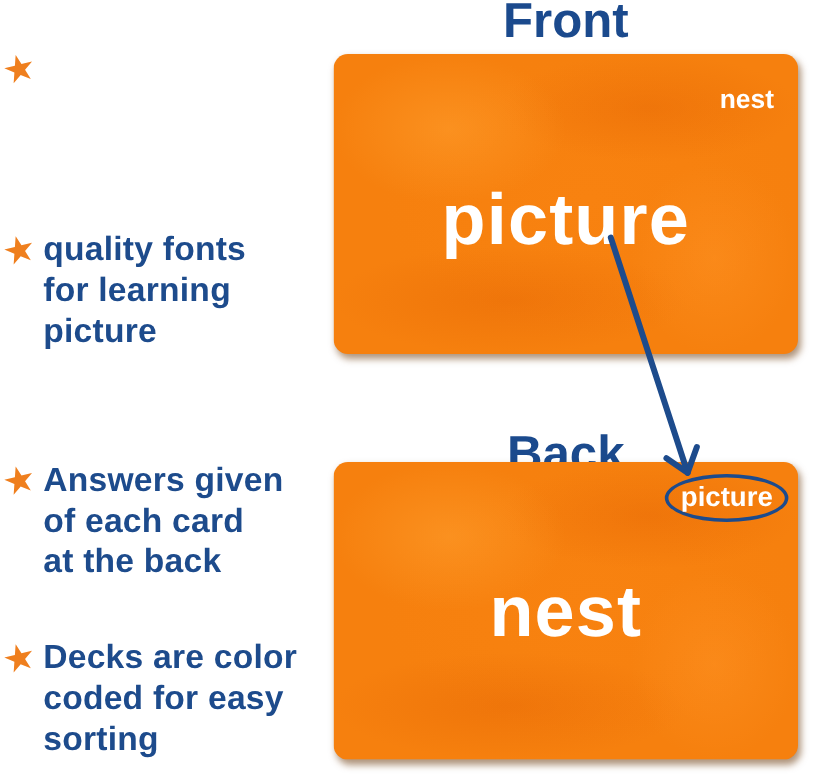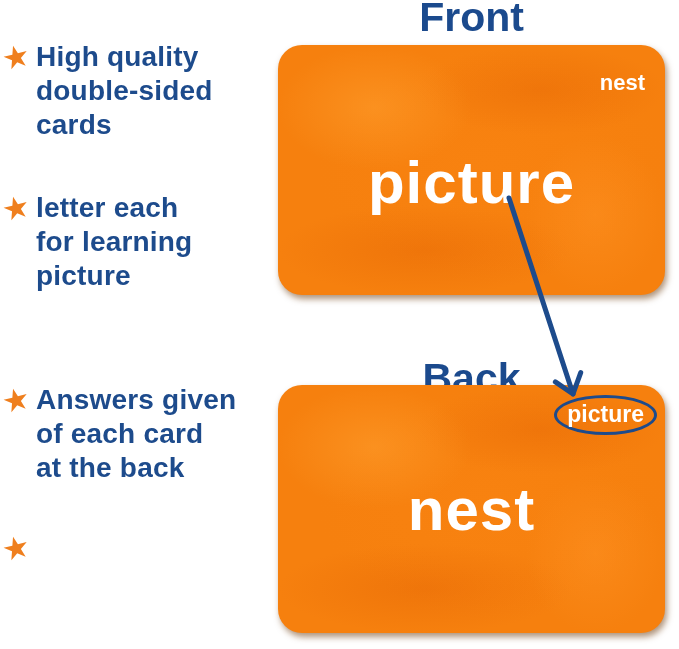--- a/index.html
+++ b/index.html
@@ -39,21 +39,21 @@
     font-size:41px;line-height:44px;
     font-weight:bold;
     color:#1b4a8d;
   }
   .front-title{top:-5px;}
   .back-title{top:324px;margin-top:32px;}
 
   
   .card{
     position:absolute;left:278px;width:387px;
-    border-radius:24px;
+    border-radius:12px;
     box-shadow:2px 4px 6px rgba(110,60,15,0.55);
     background:
       radial-gradient(closest-side at 25% 25%, rgba(255,158,45,0.55), transparent),
       radial-gradient(closest-side at 68% 18%, rgba(232,106,6,0.50), transparent),
       radial-gradient(closest-side at 82% 68%, rgba(255,148,38,0.45), transparent),
       radial-gradient(closest-side at 38% 82%, rgba(228,100,4,0.40), transparent),
       radial-gradient(closest-side at 55% 48%, rgba(250,132,18,0.50), transparent),
       #f6800e;
   }
   .front-card{top:45px;height:250px;}
@@ -88,47 +88,47 @@
     pointer-events:none;
   }
 </style>
 </head>
 <body>
 
 <div class="stage">
 
   <div class="bullet bullet-1">
     <span class="star">★</span>
-    <div class="lines">
-      <div>High quality</div>
-      <div>double-sided</div>
-      <div>cards</div>
-    </div>
   </div>
 
   <div class="bullet bullet-2">
     <span class="star">★</span>
     <div class="lines">
-      <div>letter each</div>
+      <div>quality fonts</div>
       <div>for learning</div>
       <div>picture</div>
     </div>
   </div>
 
   <div class="bullet bullet-3">
     <span class="star">★</span>
     <div class="lines">
       <div>Answers given</div>
       <div>of each card</div>
       <div>at the back</div>
     </div>
   </div>
 
   <div class="bullet bullet-4">
     <span class="star">★</span>
+    <div class="lines">
+      <div>Decks are color</div>
+      <div>coded for easy</div>
+      <div>sorting</div>
+    </div>
   </div>
 
   <div class="section-title front-title">Front</div>
 
   <div class="card front-card">
     <span class="corner-word">nest</span>
     <span class="main-word">picture</span>
   </div>
 
   <div class="section-title back-title">Back</div>

